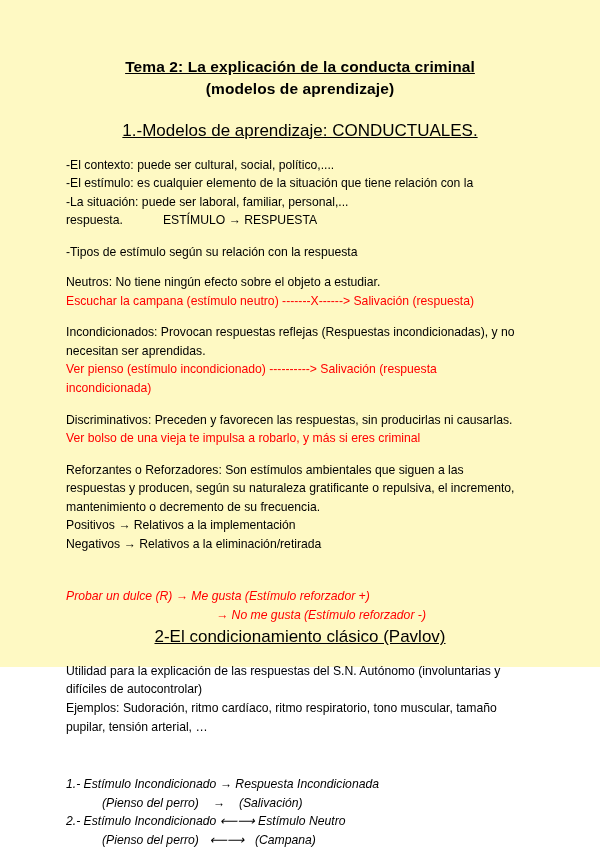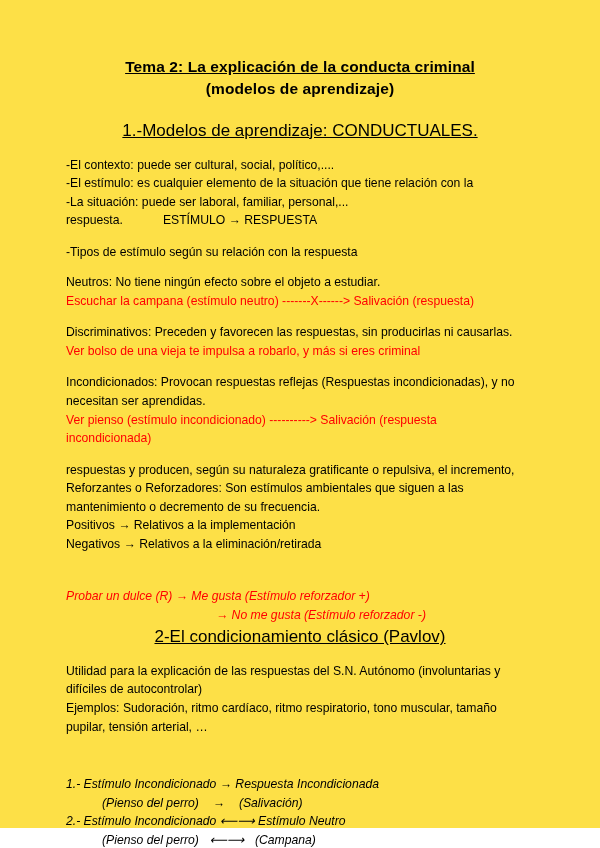--- a/index.html
+++ b/index.html
@@ -9,24 +9,24 @@
   body {
     width: 600px;
     height: 848px;
     background: #ffffff;
     font-family: "Liberation Sans", sans-serif;
     color: #000000;
   }
   .page {
     position: relative;
     width: 600px;
-    height: 828px;
+    height: 667px;
     box-sizing: border-box;
     padding: 56px 66px 16px 66px;
-    background: #fde047;
+    background: #fef9c3;
   }
   .title-block {
     text-align: center;
     margin-bottom: 18px;
   }
   .title-line {
     font-size: 15.5px;
     font-weight: bold;
     line-height: 1.42;
     letter-spacing: 0.1px;
@@ -96,39 +96,39 @@
 
   <div class="blk">
     <p class="line">
       <span class="u">Neutros:</span><span> No tiene ningún efecto sobre el objeto a estudiar.</span>
     </p>
     <p class="line red">Escuchar la campana (estímulo neutro) -------X------&gt; Salivación (respuesta)</p>
   </div>
 
   <div class="blk">
     <p class="line">
-      <span class="u">Discriminativos:</span><span> Preceden y favorecen las respuestas, sin producirlas ni causarlas.</span>
-    </p>
-    <p class="line red">Ver bolso de una vieja te impulsa a robarlo, y más si eres criminal</p>
-  </div>
-
-  <div class="blk">
-    <p class="line">
       <span class="u">Incondicionados:</span><span> Provocan respuestas reflejas (Respuestas incondicionadas), y no</span>
     </p>
     <p class="line">necesitan ser aprendidas.</p>
     <p class="line red">Ver pienso (estímulo incondicionado) ----------&gt; Salivación (respuesta</p>
     <p class="line red">incondicionada)</p>
   </div>
 
   <div class="blk">
-    <p class="line">respuestas y producen, según su naturaleza gratificante o repulsiva, el incremento,</p>
+    <p class="line">
+      <span class="u">Discriminativos:</span><span> Preceden y favorecen las respuestas, sin producirlas ni causarlas.</span>
+    </p>
+    <p class="line red">Ver bolso de una vieja te impulsa a robarlo, y más si eres criminal</p>
+  </div>
+
+  <div class="blk">
     <p class="line">
       <span class="u">Reforzantes o Reforzadores:</span><span> Son estímulos ambientales que siguen a las</span>
     </p>
+    <p class="line">respuestas y producen, según su naturaleza gratificante o repulsiva, el incremento,</p>
     <p class="line">mantenimiento o decremento de su frecuencia.</p>
     <p class="line">Positivos → Relativos a la implementación</p>
     <p class="line">Negativos → Relativos a la eliminación/retirada</p>
   </div>
 
   <div class="gap-sm"></div>
 
   <div class="blk tight">
     <p class="line red">Probar un dulce (R) → Me gusta (Estímulo reforzador +)</p>
     <p class="line red indent-3">→ No me gusta (Estímulo reforzador -)</p>

